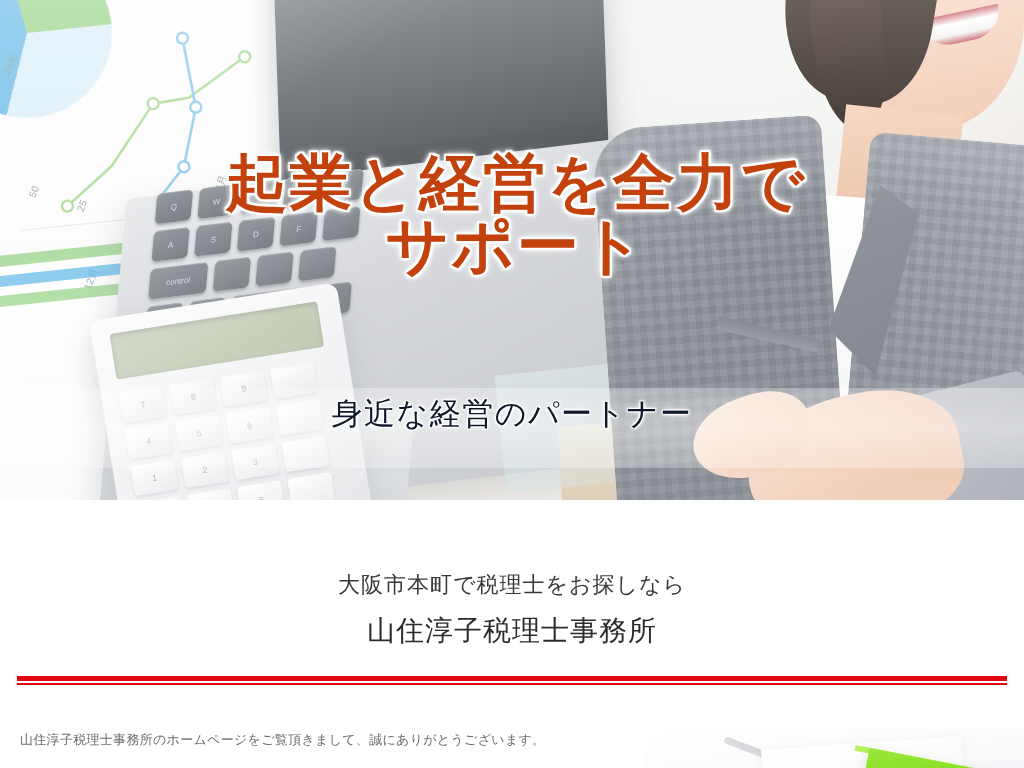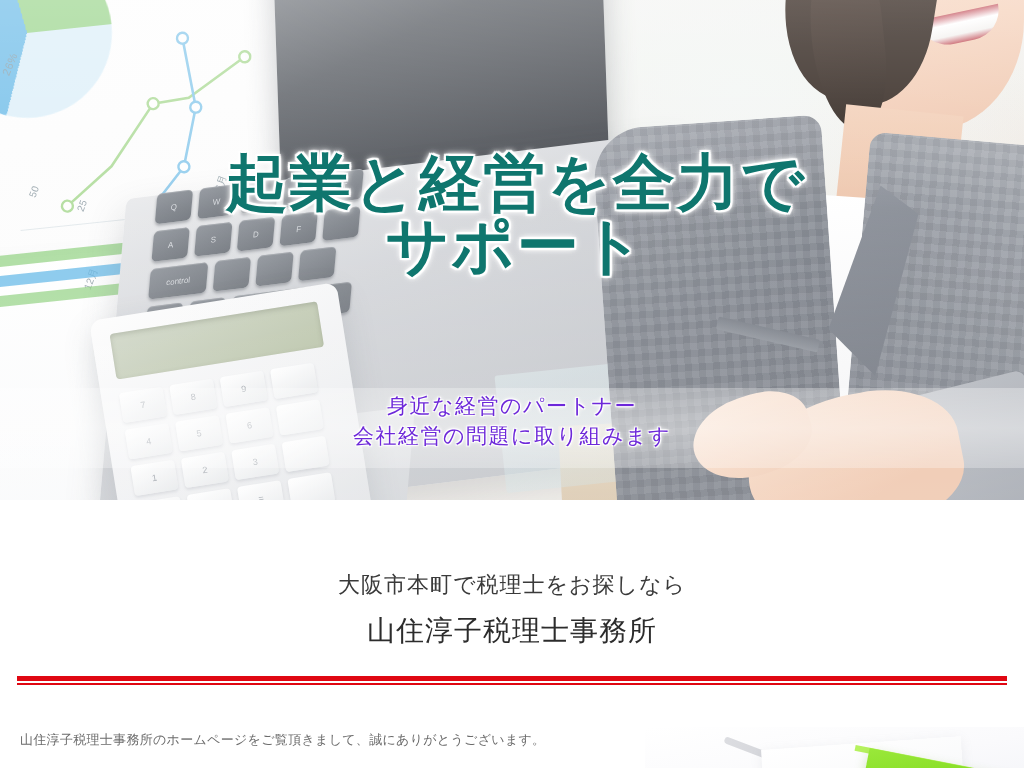--- a/index.html
+++ b/index.html
@@ -243,39 +243,39 @@
     position:absolute; inset:0;
     background:linear-gradient(180deg, rgba(255,255,255,.26) 0%, rgba(255,255,255,.06) 42%, rgba(255,255,255,.20) 100%);
   }
 
   
   .hero-head {
     position:absolute; left:8px; right:0; top:152px;
     text-align:center;
     font-family:"Liberation Serif", serif;
     font-size:62px; line-height:1.02;
-    color:#0f766e; font-weight:700;
+    color:#c2410c; font-weight:700;
     letter-spacing:2px;
     text-shadow:
       0 0 6px #fff, 0 0 6px #fff, 0 0 10px #fff,
       2px 0 1px #fff, -2px 0 1px #fff, 0 2px 1px #fff, 0 -2px 1px #fff,
       2px 2px 1px #fff, -2px -2px 1px #fff, 2px -2px 1px #fff, -2px 2px 1px #fff;
   }
   .hero-head .l2 { display:block; }
 
   .hero-band {
     position:absolute; left:0; right:0; top:388px; height:80px;
     background:linear-gradient(180deg, rgba(255,255,255,.30) 0%, rgba(255,255,255,.46) 50%, rgba(255,255,255,.28) 100%);
   }
   .hero-sub {
     position:absolute; left:0; right:0; top:392px;
     text-align:center;
-    font-family:Liberation Serif, serif;
-    font-size:21px; line-height:1.42;
-    color:#6d28d9; letter-spacing:1.5px;
+    font-family:Liberation Sans, sans-serif;
+    font-size:31px; line-height:1.42;
+    color:#0f172a; letter-spacing:1.5px;
     text-shadow:
       0 0 4px #fff, 0 0 5px #fff,
       1px 1px 1px #fff, -1px -1px 1px #fff, 1px -1px 1px #fff, -1px 1px 1px #fff;
   }
 
   
   .intro { padding-top:70px; }
   .intro-lead {
     text-align:center;
     font-size:22px; color:#3a3a3a; letter-spacing:1px;
@@ -455,21 +455,20 @@
     </div>
 
     <h1 class="hero-head">
       <span>起業と経営を全力で</span>
       <span class="l2">サポート</span>
     </h1>
 
     <div class="hero-band"></div>
     <p class="hero-sub">
       <span>身近な経営のパートナー</span><br>
-      <span>会社経営の問題に取り組みます</span>
     </p>
   </section>
 
   <section class="intro">
     <p class="intro-lead">大阪市本町で税理士をお探しなら</p>
     <h2 class="intro-title">山住淳子税理士事務所</h2>
     <div class="rule">
       <div class="r1"></div>
       <div class="r2"></div>
       <div class="r3"></div>

